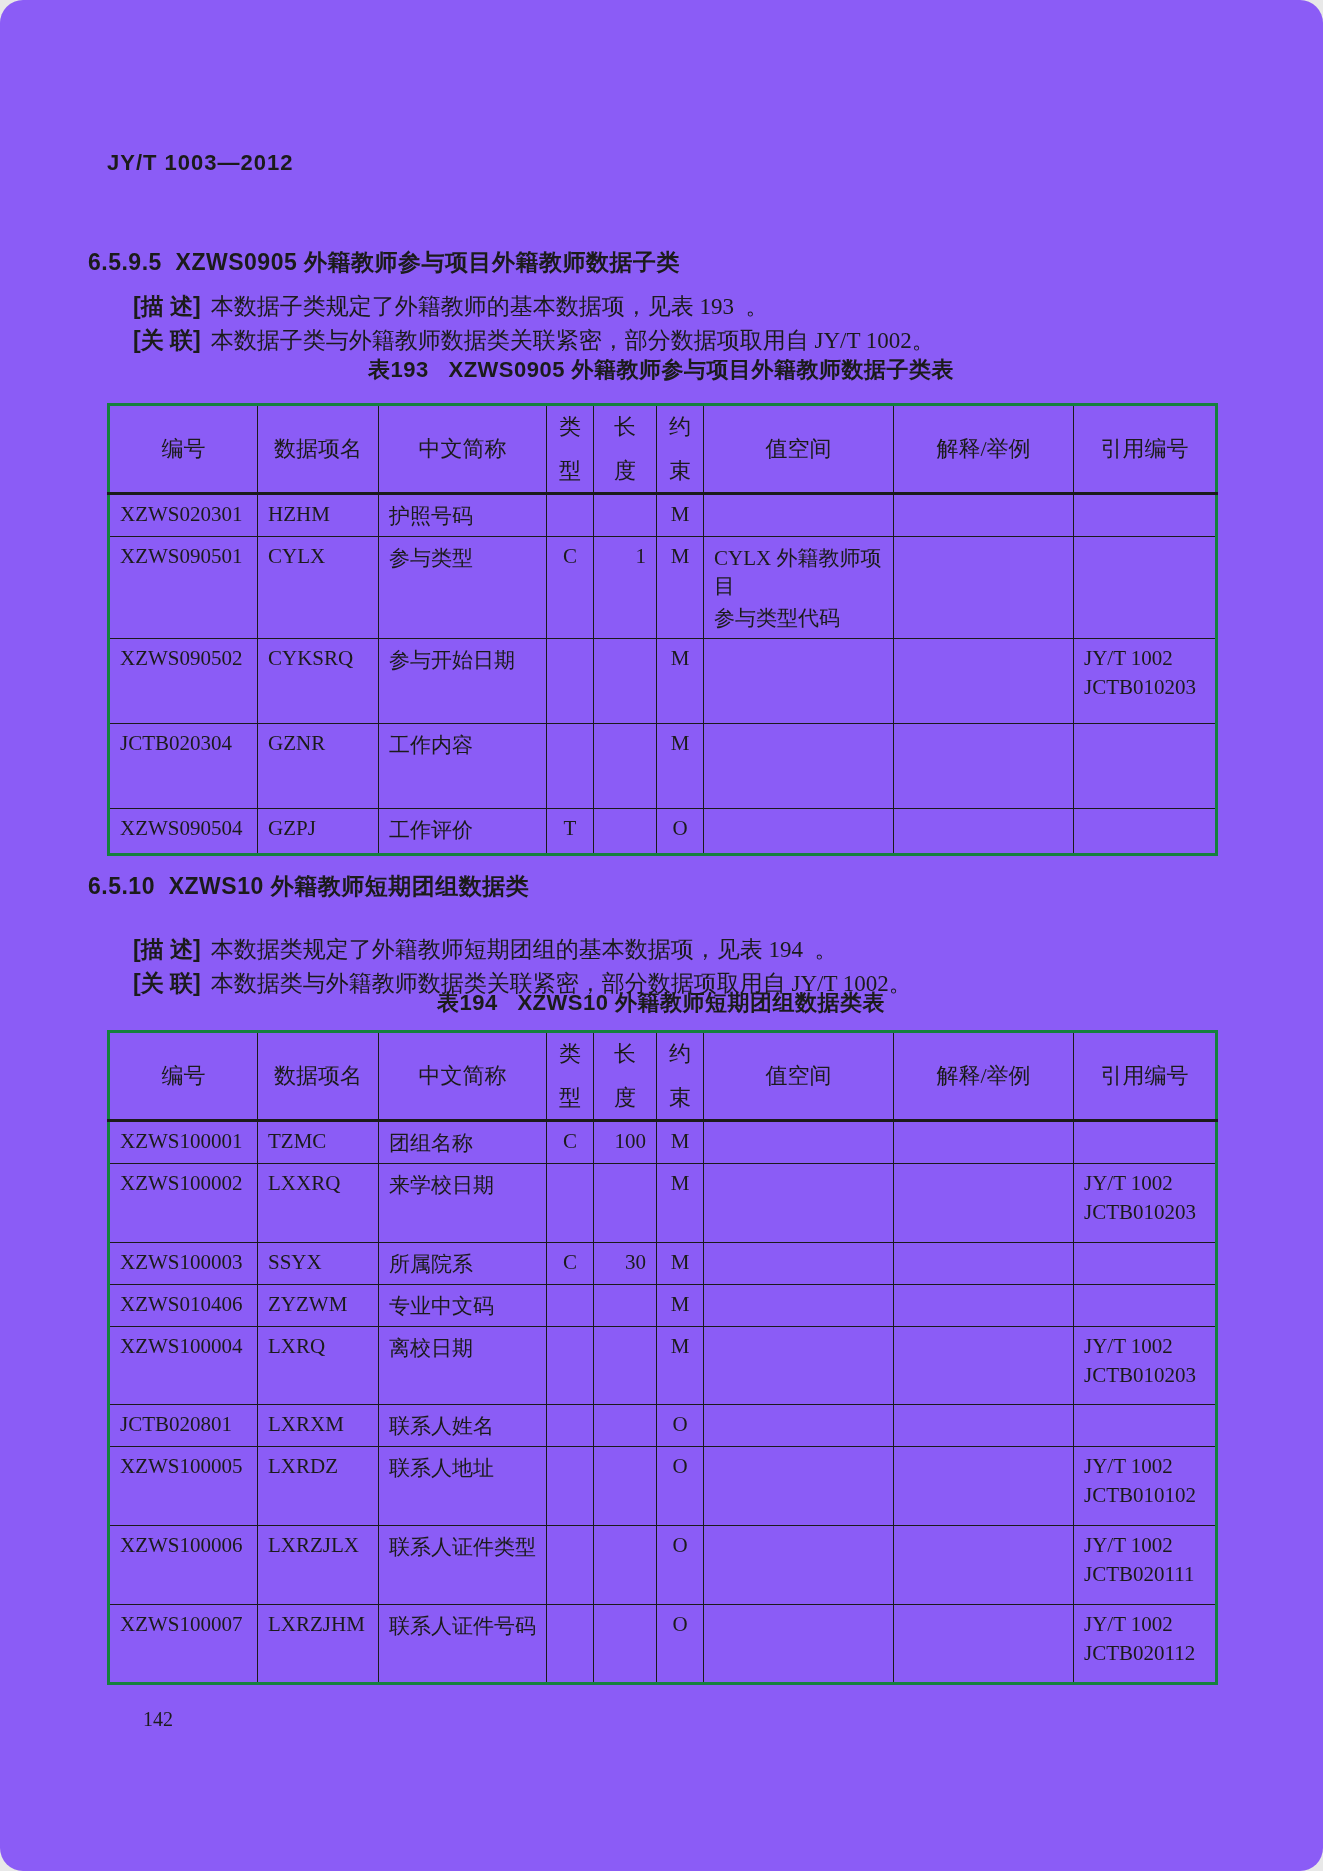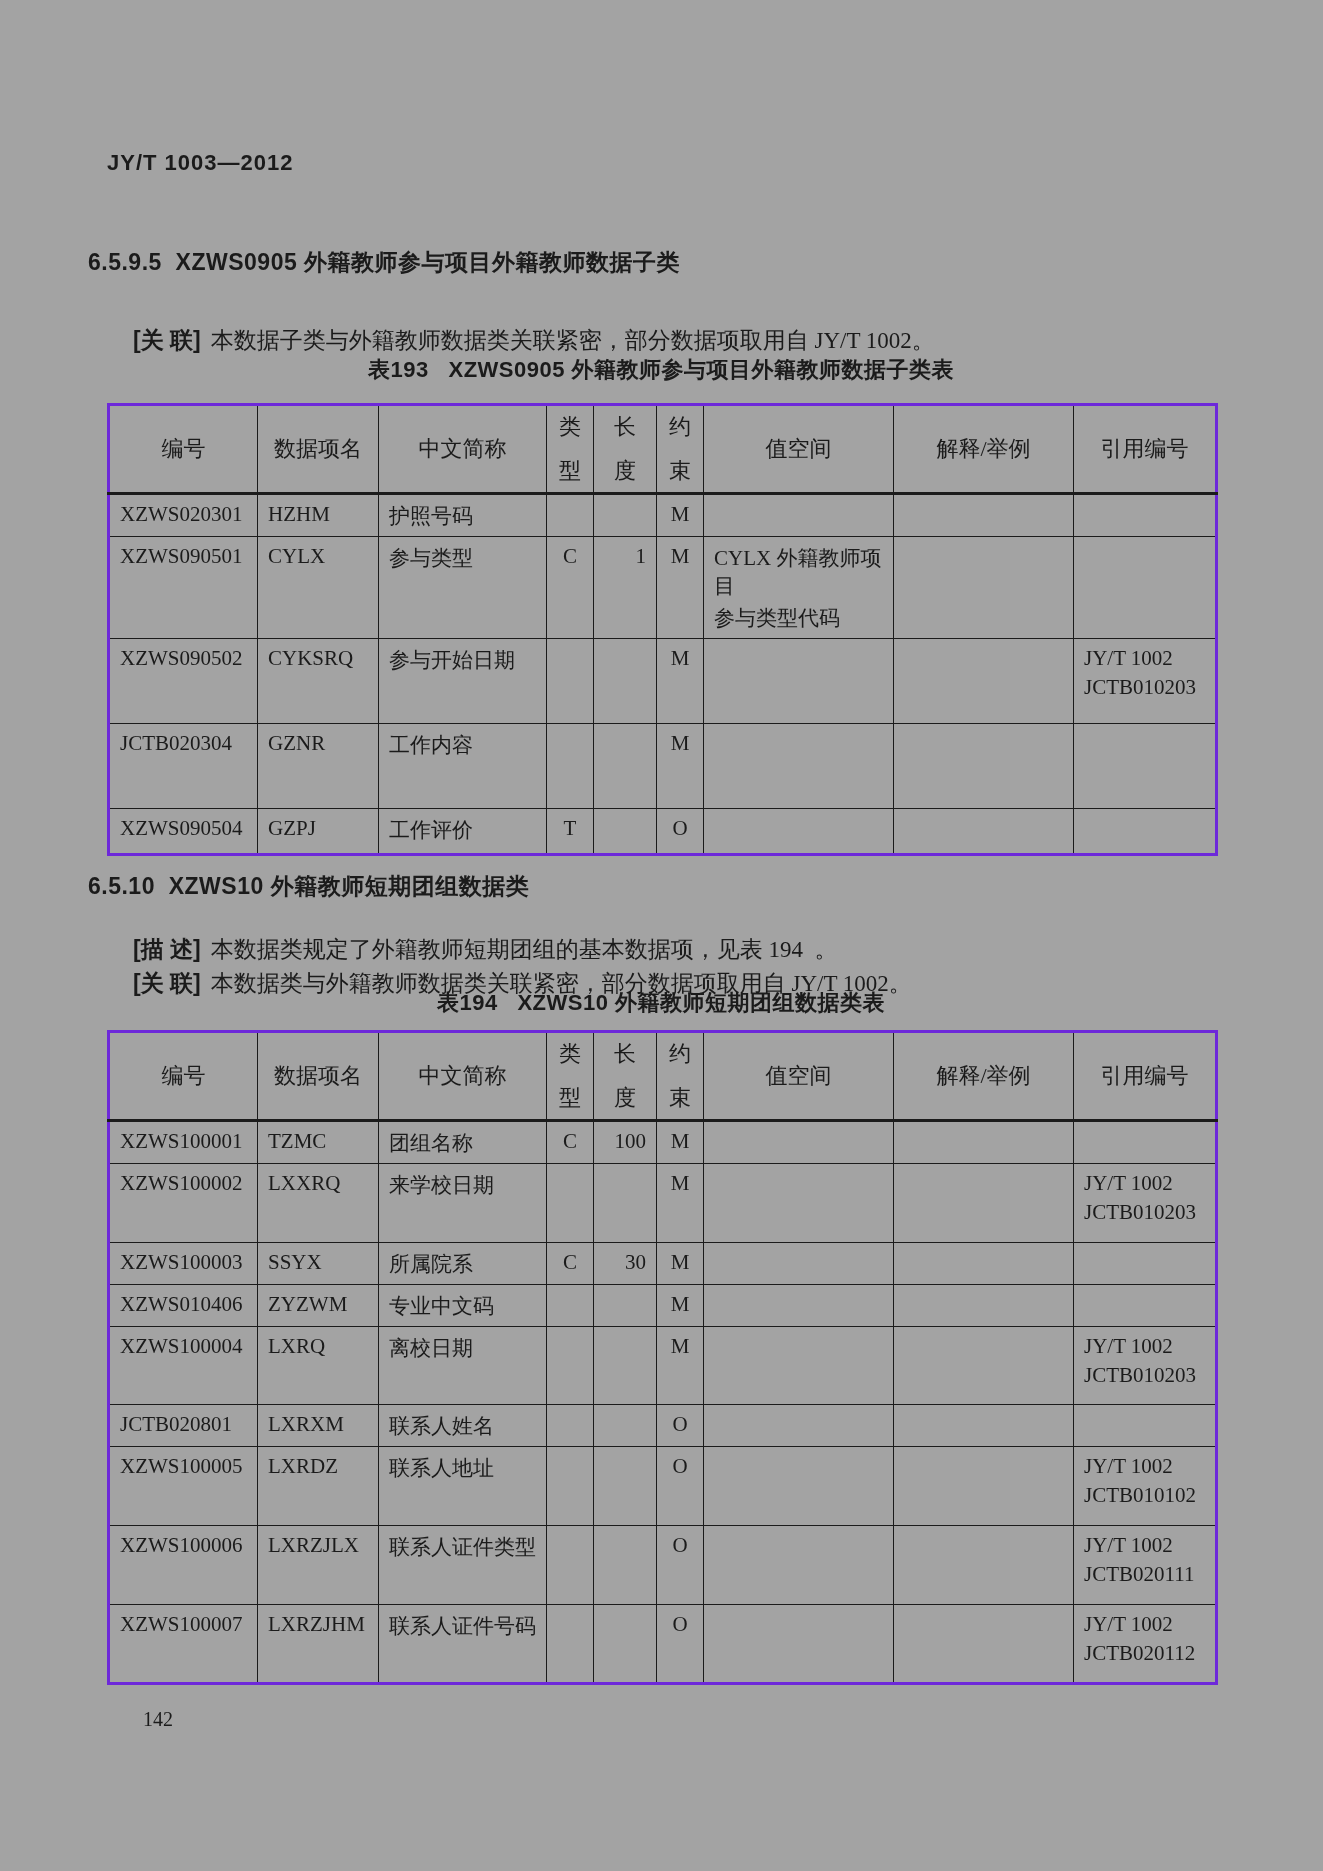--- a/index.html
+++ b/index.html
@@ -1,22 +1,23 @@
 <!DOCTYPE html>
 <html><head>
 <meta charset="utf-8">
 <style>
   html,body{margin:0;padding:0;background:#e8e8e8;}
   .page{
     position:relative;
     width:1323px;height:1871px;
-    background:#a3a3a3;
+    background:#8b5cf6;
     color:#1b1b1b;
     font-family:"Liberation Serif","DejaVu Serif",serif;
     overflow:hidden;
+    border-radius:23px;
   }
   .abs{position:absolute;white-space:pre-wrap;}
   .doc-number{
     left:107px;top:150px;
     font-family:"Liberation Sans","DejaVu Sans",sans-serif;
     font-size:22px;font-weight:600;letter-spacing:1px;
   }
   .section-heading{
     left:88px;
     font-family:"Liberation Sans","DejaVu Sans",sans-serif;
@@ -36,21 +37,21 @@
   .table-title{
     left:107px;width:1108px;text-align:center;
     font-family:Liberation Sans, sans-serif;
     font-size:22px;font-weight:700;letter-spacing:0.5px;
   }
   .tt1{top:355px;}
   .tt2{top:988px;}
   .data-table{
     position:absolute;left:107px;width:1108px;
     border-collapse:collapse;table-layout:fixed;
-    border:3px solid #6d28d9;
+    border:3px solid #15803d;
     font-size:21px;
   }
   .tbl1{top:403px;}
   .tbl2{top:1030px;}
   .data-table th,.data-table td{
     border:1.5px solid #1b1b1b;
     vertical-align:top;
     padding:7px 6px 6px 10px;
     overflow:hidden;
   }
@@ -92,20 +93,23 @@
 </style>
 </head>
 <body>
 
 <div class="page">
 
   <div class="abs doc-number">JY/T 1003—2012</div>
 
   <div class="abs section-heading h1">6.5.9.5  XZWS0905 外籍教师参与项目外籍教师数据子类</div>
 
+  <div class="abs para p1a">
+    <span class="plabel">[描 述]</span><span>本数据子类规定了外籍教师的基本数据项，见表 193  。</span>
+  </div>
   <div class="abs para p1b">
     <span class="plabel">[关 联]</span><span>本数据子类与外籍教师数据类关联紧密，部分数据项取用自 JY/T 1002。</span>
   </div>
 
   <div class="abs table-title tt1">表193   XZWS0905 外籍教师参与项目外籍教师数据子类表</div>
 
   <table class="data-table tbl1">
     <colgroup>
       <col class="w-id">
         <col class="w-name">

